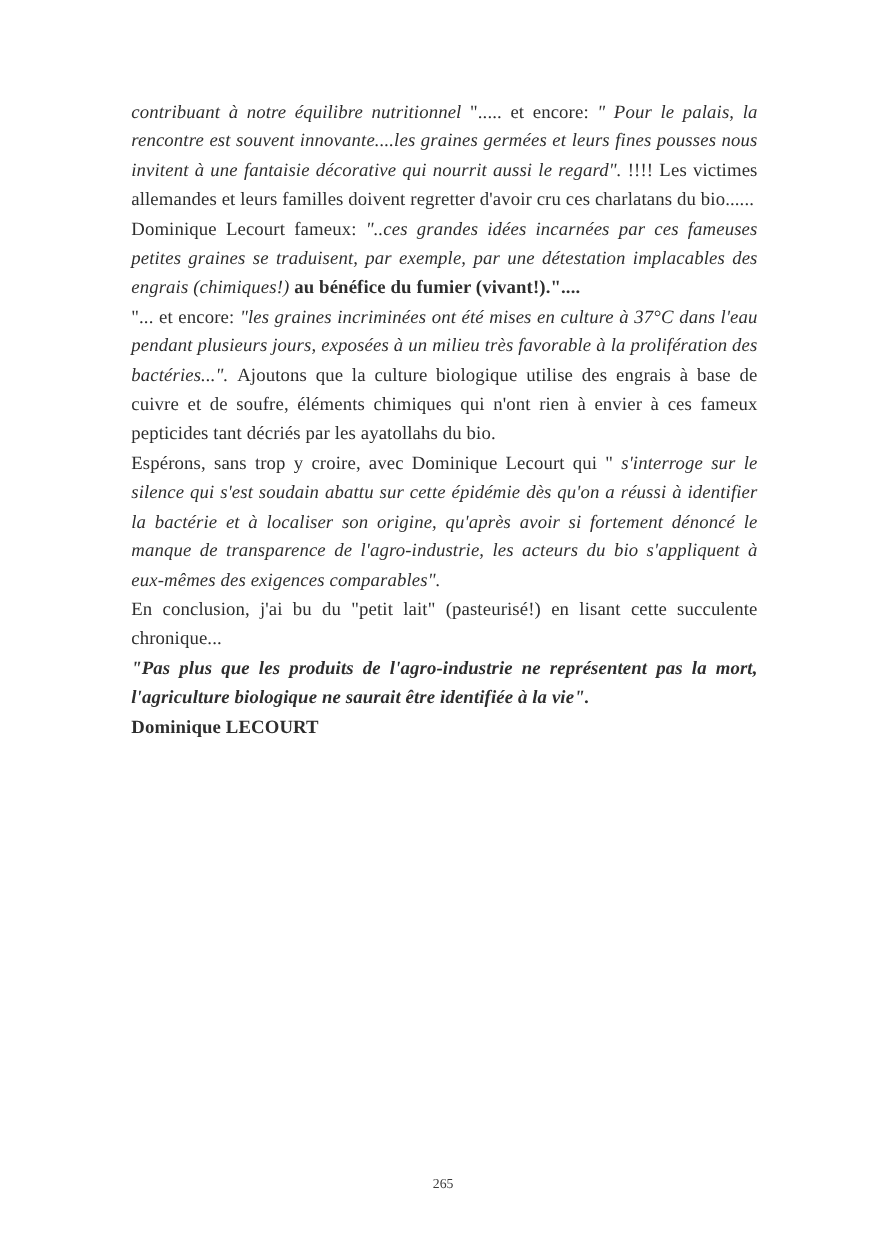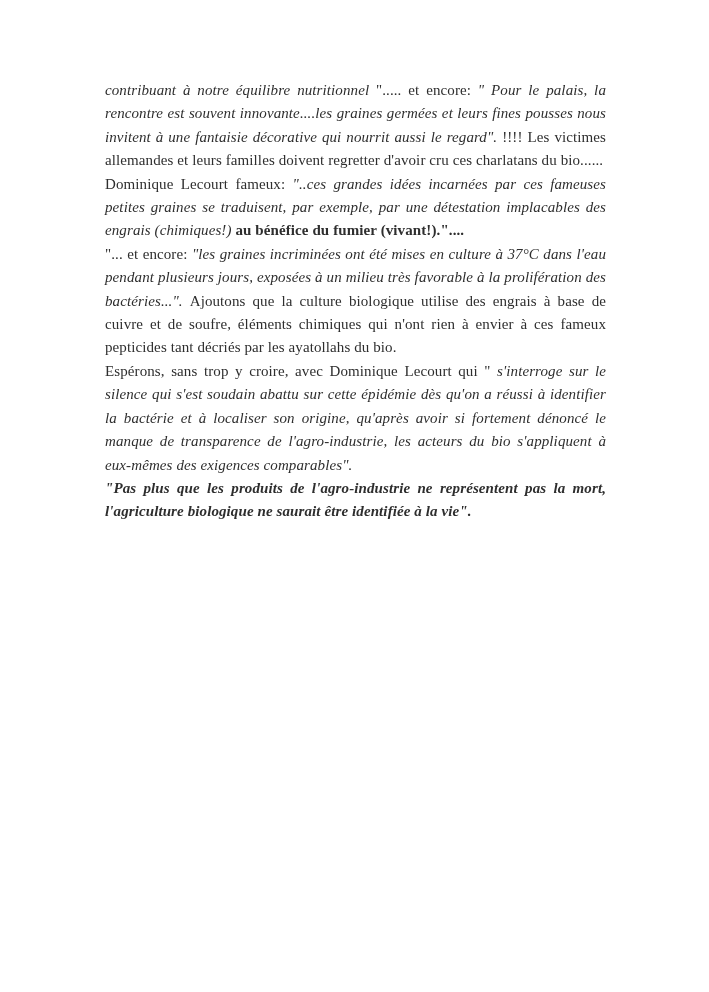--- a/index.html
+++ b/index.html
@@ -49,15 +49,18 @@
 </style>
 </head>
 <body>
 
 <div class="page">
   <div class="text-block" id="paragraphs">
       <p><span class="seg-italic">contribuant à notre équilibre nutritionnel </span><span class="seg-normal">"..... et encore: </span><span class="seg-italic">" Pour le palais, la rencontre est souvent innovante....les graines germées et leurs fines pousses nous invitent à une fantaisie décorative qui nourrit aussi le regard". </span><span class="seg-normal">!!!! Les victimes allemandes et leurs familles doivent regretter d'avoir cru ces charlatans du bio......</span></p>
       <p><span class="seg-normal">Dominique Lecourt fameux: </span><span class="seg-italic">"..ces grandes idées incarnées par ces fameuses petites graines se traduisent, par exemple, par une détestation implacables des engrais (chimiques!) </span><span class="seg-bold">au bénéfice du fumier (vivant!)."....</span></p>
       <p><span class="seg-normal">"... et encore: </span><span class="seg-italic">"les graines incriminées ont été mises en culture à 37°C dans l'eau pendant plusieurs jours, exposées à un milieu très favorable à la prolifération des bactéries...". </span><span class="seg-normal">Ajoutons que la culture biologique utilise des engrais à base de cuivre et de soufre, éléments chimiques qui n'ont rien à envier à ces fameux pepticides tant décriés par les ayatollahs du bio.</span></p>
       <p><span class="seg-normal">Espérons, sans trop y croire, avec Dominique Lecourt qui " </span><span class="seg-italic">s'interroge sur le silence qui s'est soudain abattu sur cette épidémie dès qu'on a réussi à identifier la bactérie et à localiser son origine, qu'après avoir si fortement dénoncé le manque de transparence de l'agro-industrie, les acteurs du bio s'appliquent à eux-mêmes des exigences comparables".</span></p>
+      <p><span class="seg-normal">En conclusion, j'ai bu du "petit lait" (pasteurisé!) en lisant cette succulente chronique...</span></p>
       <p><span class="seg-bold-italic">"Pas plus que les produits de l'agro-industrie ne représentent pas la mort, l'agriculture biologique ne saurait être identifiée à la vie".</span></p>
+      <p><span class="seg-bold">Dominique LECOURT</span></p>
     </div>
+  <div class="page-number">265</div>
 </div>
 
 </body></html>

